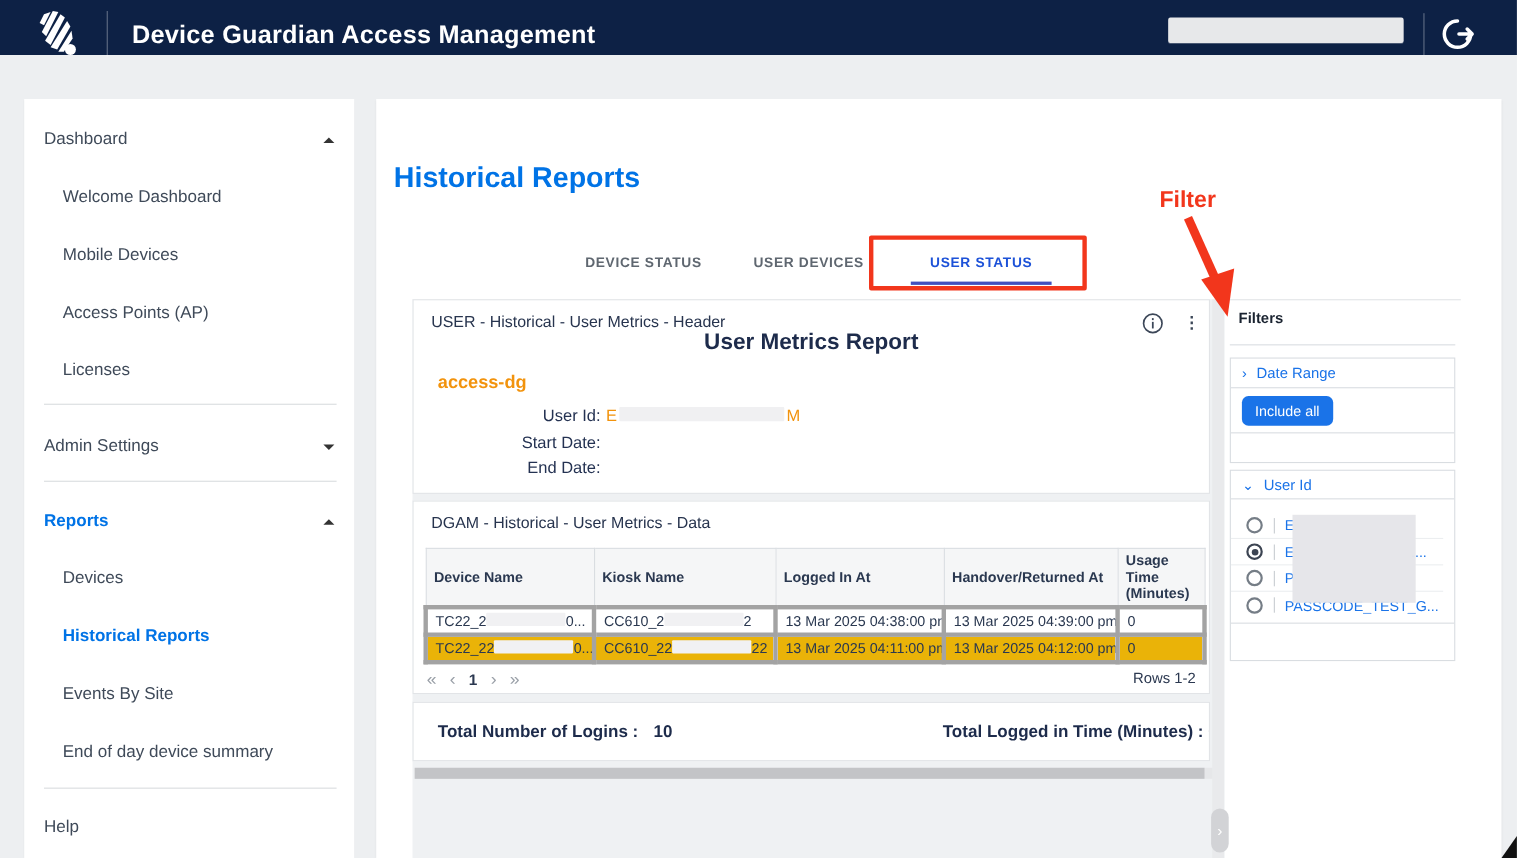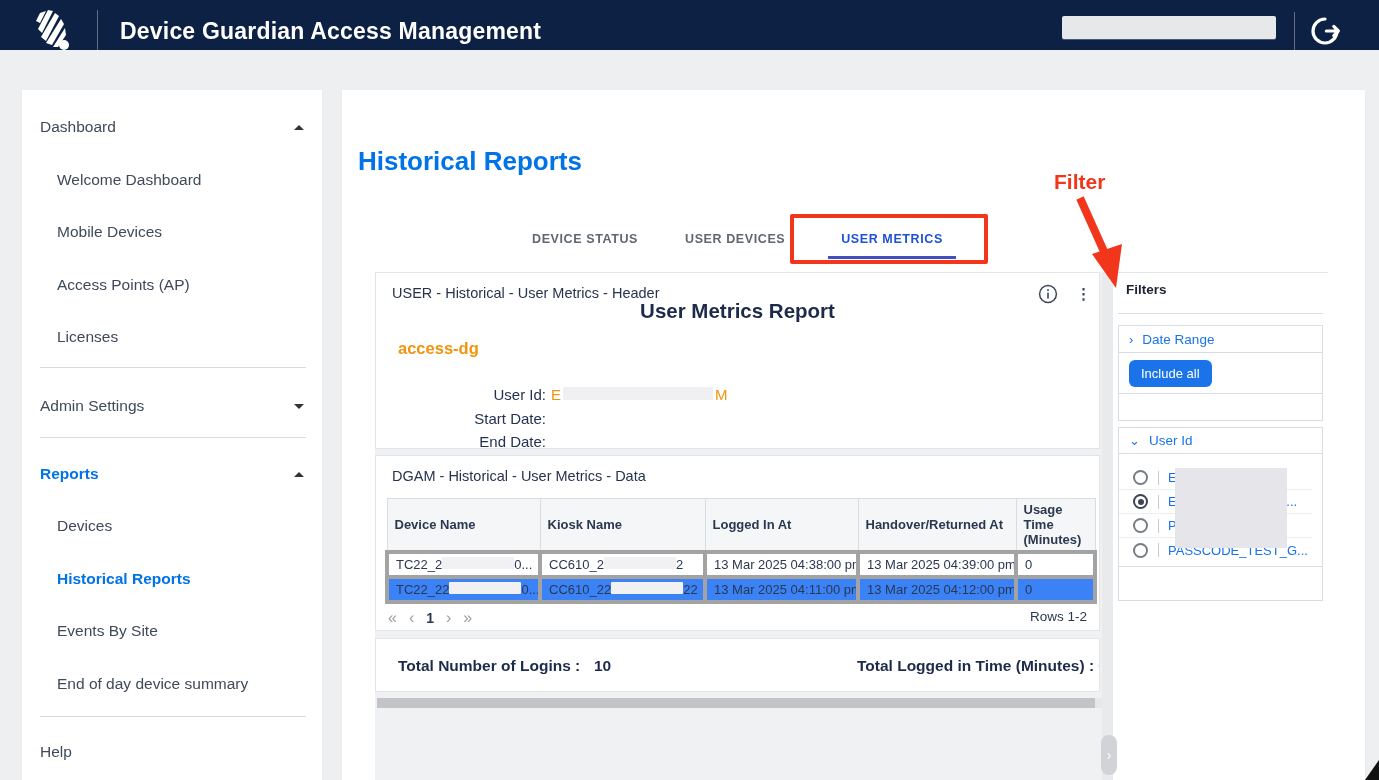--- a/index.html
+++ b/index.html
@@ -42,29 +42,29 @@
 
   
   .report-region { position:absolute; left:33px; top:182px; width:738px; height:508px; background:#eff1f3; }
   .rcard { position:absolute; left:0; width:725px; background:#fff; border:1px solid #e2e4e7; }
   .rcard-title { position:absolute; left:16px; top:12px; font-size:14.5px; color:#27344e; }
   .icon-info { position:absolute; left:662px; top:11px; width:20px; height:20px; cursor:pointer; }
   .icon-kebab { position:absolute; left:700px; top:11px; width:14px; height:20px; cursor:pointer; text-align:center; color:#3c4758; font-size:15px; font-weight:bold; line-height:20px; letter-spacing:0; }
   .report-title { position:absolute; left:0; top:26px; width:100%; text-align:center; font-size:20.5px; font-weight:bold; color:#1d2b4b; }
   .site-name { position:absolute; left:22px; top:66px; font-size:16.5px; font-weight:bold; color:#f2930d; }
   .fieldrow { position:absolute; left:0; height:20px; line-height:20px; font-size:15px; color:#243252; }
-  .fieldrow .flabel { display:inline-block; width:170px; text-align:right;margin-top:16px; }
+  .fieldrow .flabel { display:inline-block; width:170px; text-align:right; }
   .orange-val { color:#f2930d; margin-left:5px; }
   .redact-inline { display:inline-block; width:150px; height:13px; background:#f0f0f2; border-radius:1px; vertical-align:baseline; margin:0 2px; }
 
   
   .rtable { position:absolute; left:9px; top:42px; width:708px; border-collapse:collapse; table-layout:fixed; }
   .rtable th { background:#f5f6f7; font-size:13px; font-weight:bold; color:#2a3850; text-align:left; border:1px solid #d9dde1; padding:3px 7px; height:37px; vertical-align:middle; overflow:hidden; }
   .rtable td { font-size:13px; color:#2a3850; border:4px solid #a3a3a3; padding:2px 7px; height:25px; white-space:nowrap; overflow:hidden; }
-  .rtable tr.alt td { background:#3b82f6; }
+  .rtable tr.alt td { background:#eab308; }
   .cell-redact { display:inline-block; width:72px; height:12px; background:#f1f1f3; border-radius:1px; }
   .pag { position:absolute; left:12px; top:150px; height:24px; line-height:24px; font-size:16px; color:#9aa0a8; }
   .pag span { margin-right:12px; cursor:pointer; }
   .pag .pg-cur { color:#2b3850; font-weight:bold; font-size:14px; cursor:default; }
   .rows-label { position:absolute; right:12px; top:153px; font-size:13.5px; color:#2b3850; }
 
   
   .totals-label { position:absolute; top:0; height:54px; line-height:54px; font-size:15.5px; font-weight:bold; color:#1d2b4b; white-space:nowrap; }
 
   
@@ -146,21 +146,21 @@
     <div class="side-item side-child" style="top:582px">End of day device summary</div>
     <div class="side-div" style="top:626px"></div>
     <div class="side-item side-group" style="top:650px">Help</div>
   </div>
 
   <div class="card main">
     <div class="page-title">Historical Reports</div>
 
     <div class="tab" style="left:190px; width:104px">DEVICE STATUS</div>
     <div class="tab" style="left:343px; width:98px">USER DEVICES</div>
-    <div class="tab active" style="left:486px; width:128px">USER METRICS</div>
+    <div class="tab active" style="left:486px; width:128px">USER STATUS</div>
     <div class="tab-underline"></div>
 
     <div class="anno-box"></div>
     <div class="anno-filter">Filter</div>
     <svg class="anno-arrow" width="64" height="102" viewBox="0 0 64 102">
       <line x1="10" y1="2" x2="36" y2="60" stroke="#f2361c" stroke-width="8"></line>
       <polygon points="22,58 52,48 46,92" fill="#f2361c"></polygon>
     </svg>
 
     <div class="report-region">

